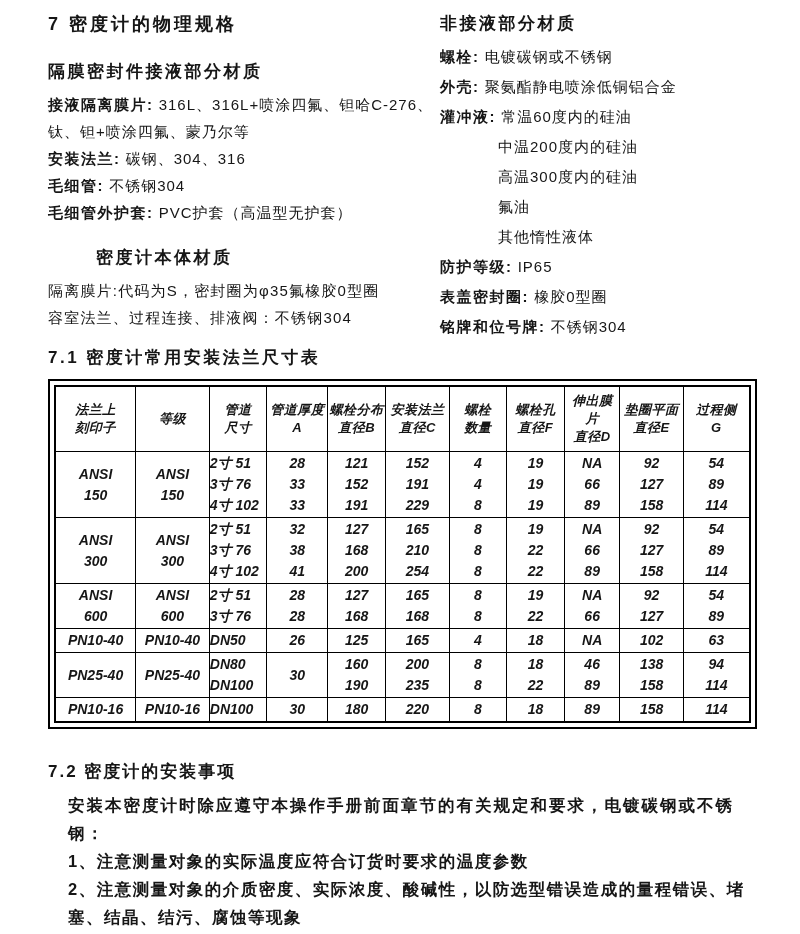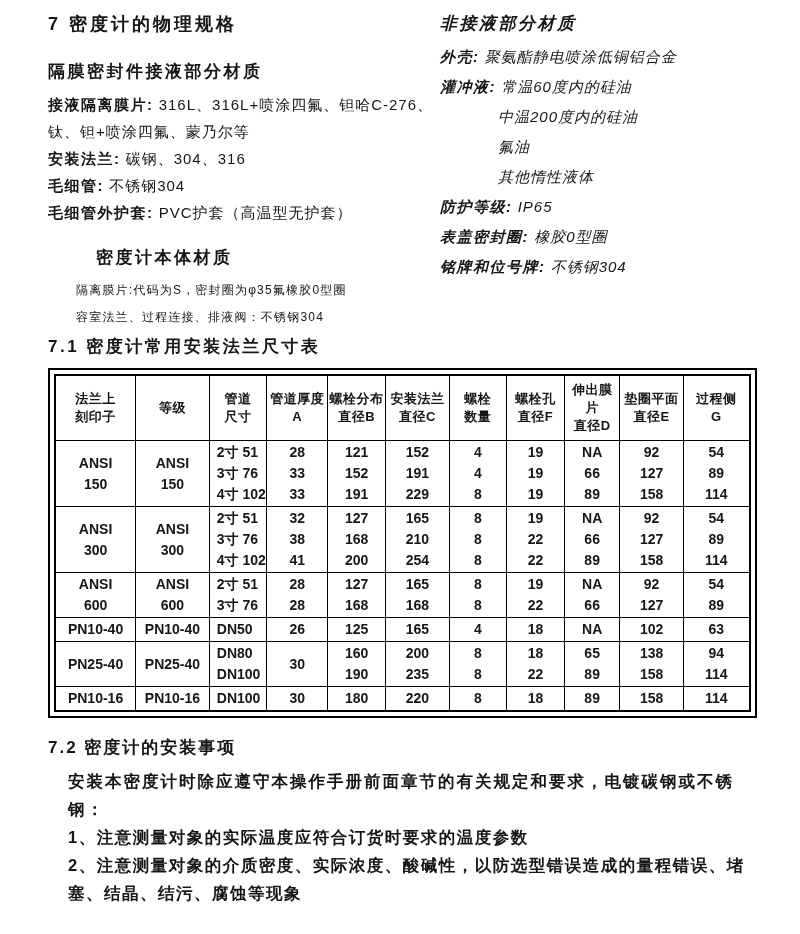--- a/index.html
+++ b/index.html
@@ -6,45 +6,45 @@
   html,body { background:#ffffff; }
   body {
     width:800px; height:934px; overflow:hidden;
     color:#161616;
     font-family:"Liberation Sans", sans-serif;
   }
   .page { padding:12px 30px 0 48px; }
 
   .top-grid { display:flex; }
   .col-left { width:388px; flex:none; }
-  .col-right { flex:1; padding-left:4px;font-style:italic; }
+  .col-right { flex:1; padding-left:4px; }
 
   .h1 { font-size:18px; font-weight:bold; letter-spacing:3px; margin-bottom:24px; }
   .h2 { font-size:17px; font-weight:bold; letter-spacing:2.5px; }
   .col-left .h2 { margin-bottom:8px; }
   .col-right .h2 { margin-bottom:7px; }
 
   .spec { font-size:15px; line-height:27px; letter-spacing:1px; }
   .spec .lbl { font-weight:bold; letter-spacing:1.5px; }
   .col-right .spec { line-height:30px; }
   .indent { padding-left:58px; }
   .mt { margin-top:20px;margin-left:48px; }
-  .plain { font-size:12px; line-height:27px; letter-spacing:1.2px;margin-left:28px; }
+  .plain { font-size:15px; line-height:27px; letter-spacing:1.2px; }
 
   .caption { margin-top:4px; }
 
   .table-outer { margin-top:10px; border:2px solid #000; padding:4px; width:709px; background:#fff; }
-  table { border-collapse:collapse; width:100%; border:2px solid #000; table-layout:fixed; }
+  table { border-collapse:collapse; width:100%; border:2px solid #000; table-layout:fixed;font-style:italic; }
   th, td { border:1px solid #000; text-align:center; vertical-align:middle; }
   th { font-size:13px; font-weight:bold; line-height:18px; padding:5px 1px; letter-spacing:0.5px; }
   td { font-size:14px; padding:1px 2px; font-weight:600; }
   .cl { line-height:21px; white-space:nowrap; }
-  td.size { text-align:left; padding-left:7px; }
-
-  .s72 { margin-top:18px; font-weight:bold; letter-spacing:2px; }
+  td.size { text-align:left; padding-left:0; }
+
+  .s72 { margin-top:31px; font-weight:bold; letter-spacing:2px; }
   .install { margin-left:20px; margin-top:8px; font-weight:bold; font-size:16.5px; }
   .install .intro { line-height:28px; letter-spacing:2px; }
   .install .item { line-height:28px; letter-spacing:1.5px; }
 </style>
 </head>
 <body>
 
 <div class="page">
 
   <div class="top-grid">
@@ -71,29 +71,36 @@
       </div>
 
       <div class="h2 mt">密度计本体材质</div>
       <div class="plain">隔离膜片:代码为S，密封圈为φ35氟橡胶0型圈</div>
       <div class="plain">容室法兰、过程连接、排液阀：不锈钢304</div>
     </div>
 
     <div class="col-right">
       <div class="h2">非接液部分材质</div>
       <div class="spec">
+        <span class="lbl">螺栓:</span>
+        <span class="val">电镀碳钢或不锈钢</span>
+      </div>
+      <div class="spec">
         <span class="lbl">外壳:</span>
         <span class="val">聚氨酯静电喷涂低铜铝合金</span>
       </div>
       <div class="spec">
         <span class="lbl">灌冲液:</span>
         <span class="val">常温60度内的硅油</span>
       </div>
       <div class="spec indent">
         <span class="val">中温200度内的硅油</span>
+      </div>
+      <div class="spec indent">
+        <span class="val">高温300度内的硅油</span>
       </div>
       <div class="spec indent">
         <span class="val">氟油</span>
       </div>
       <div class="spec indent">
         <span class="val">其他惰性液体</span>
       </div>
       <div class="spec">
         <span class="lbl">防护等级:</span>
         <span class="val">IP65</span>
@@ -357,21 +364,21 @@
             </td>
             <td>
               <div class="cl">8</div>
               <div class="cl">8</div>
             </td>
             <td>
               <div class="cl">18</div>
               <div class="cl">22</div>
             </td>
             <td>
-              <div class="cl">65</div>
+              <div class="cl">46</div>
               <div class="cl">89</div>
             </td>
             <td>
               <div class="cl">138</div>
               <div class="cl">158</div>
             </td>
             <td>
               <div class="cl">94</div>
               <div class="cl">114</div>
             </td>

